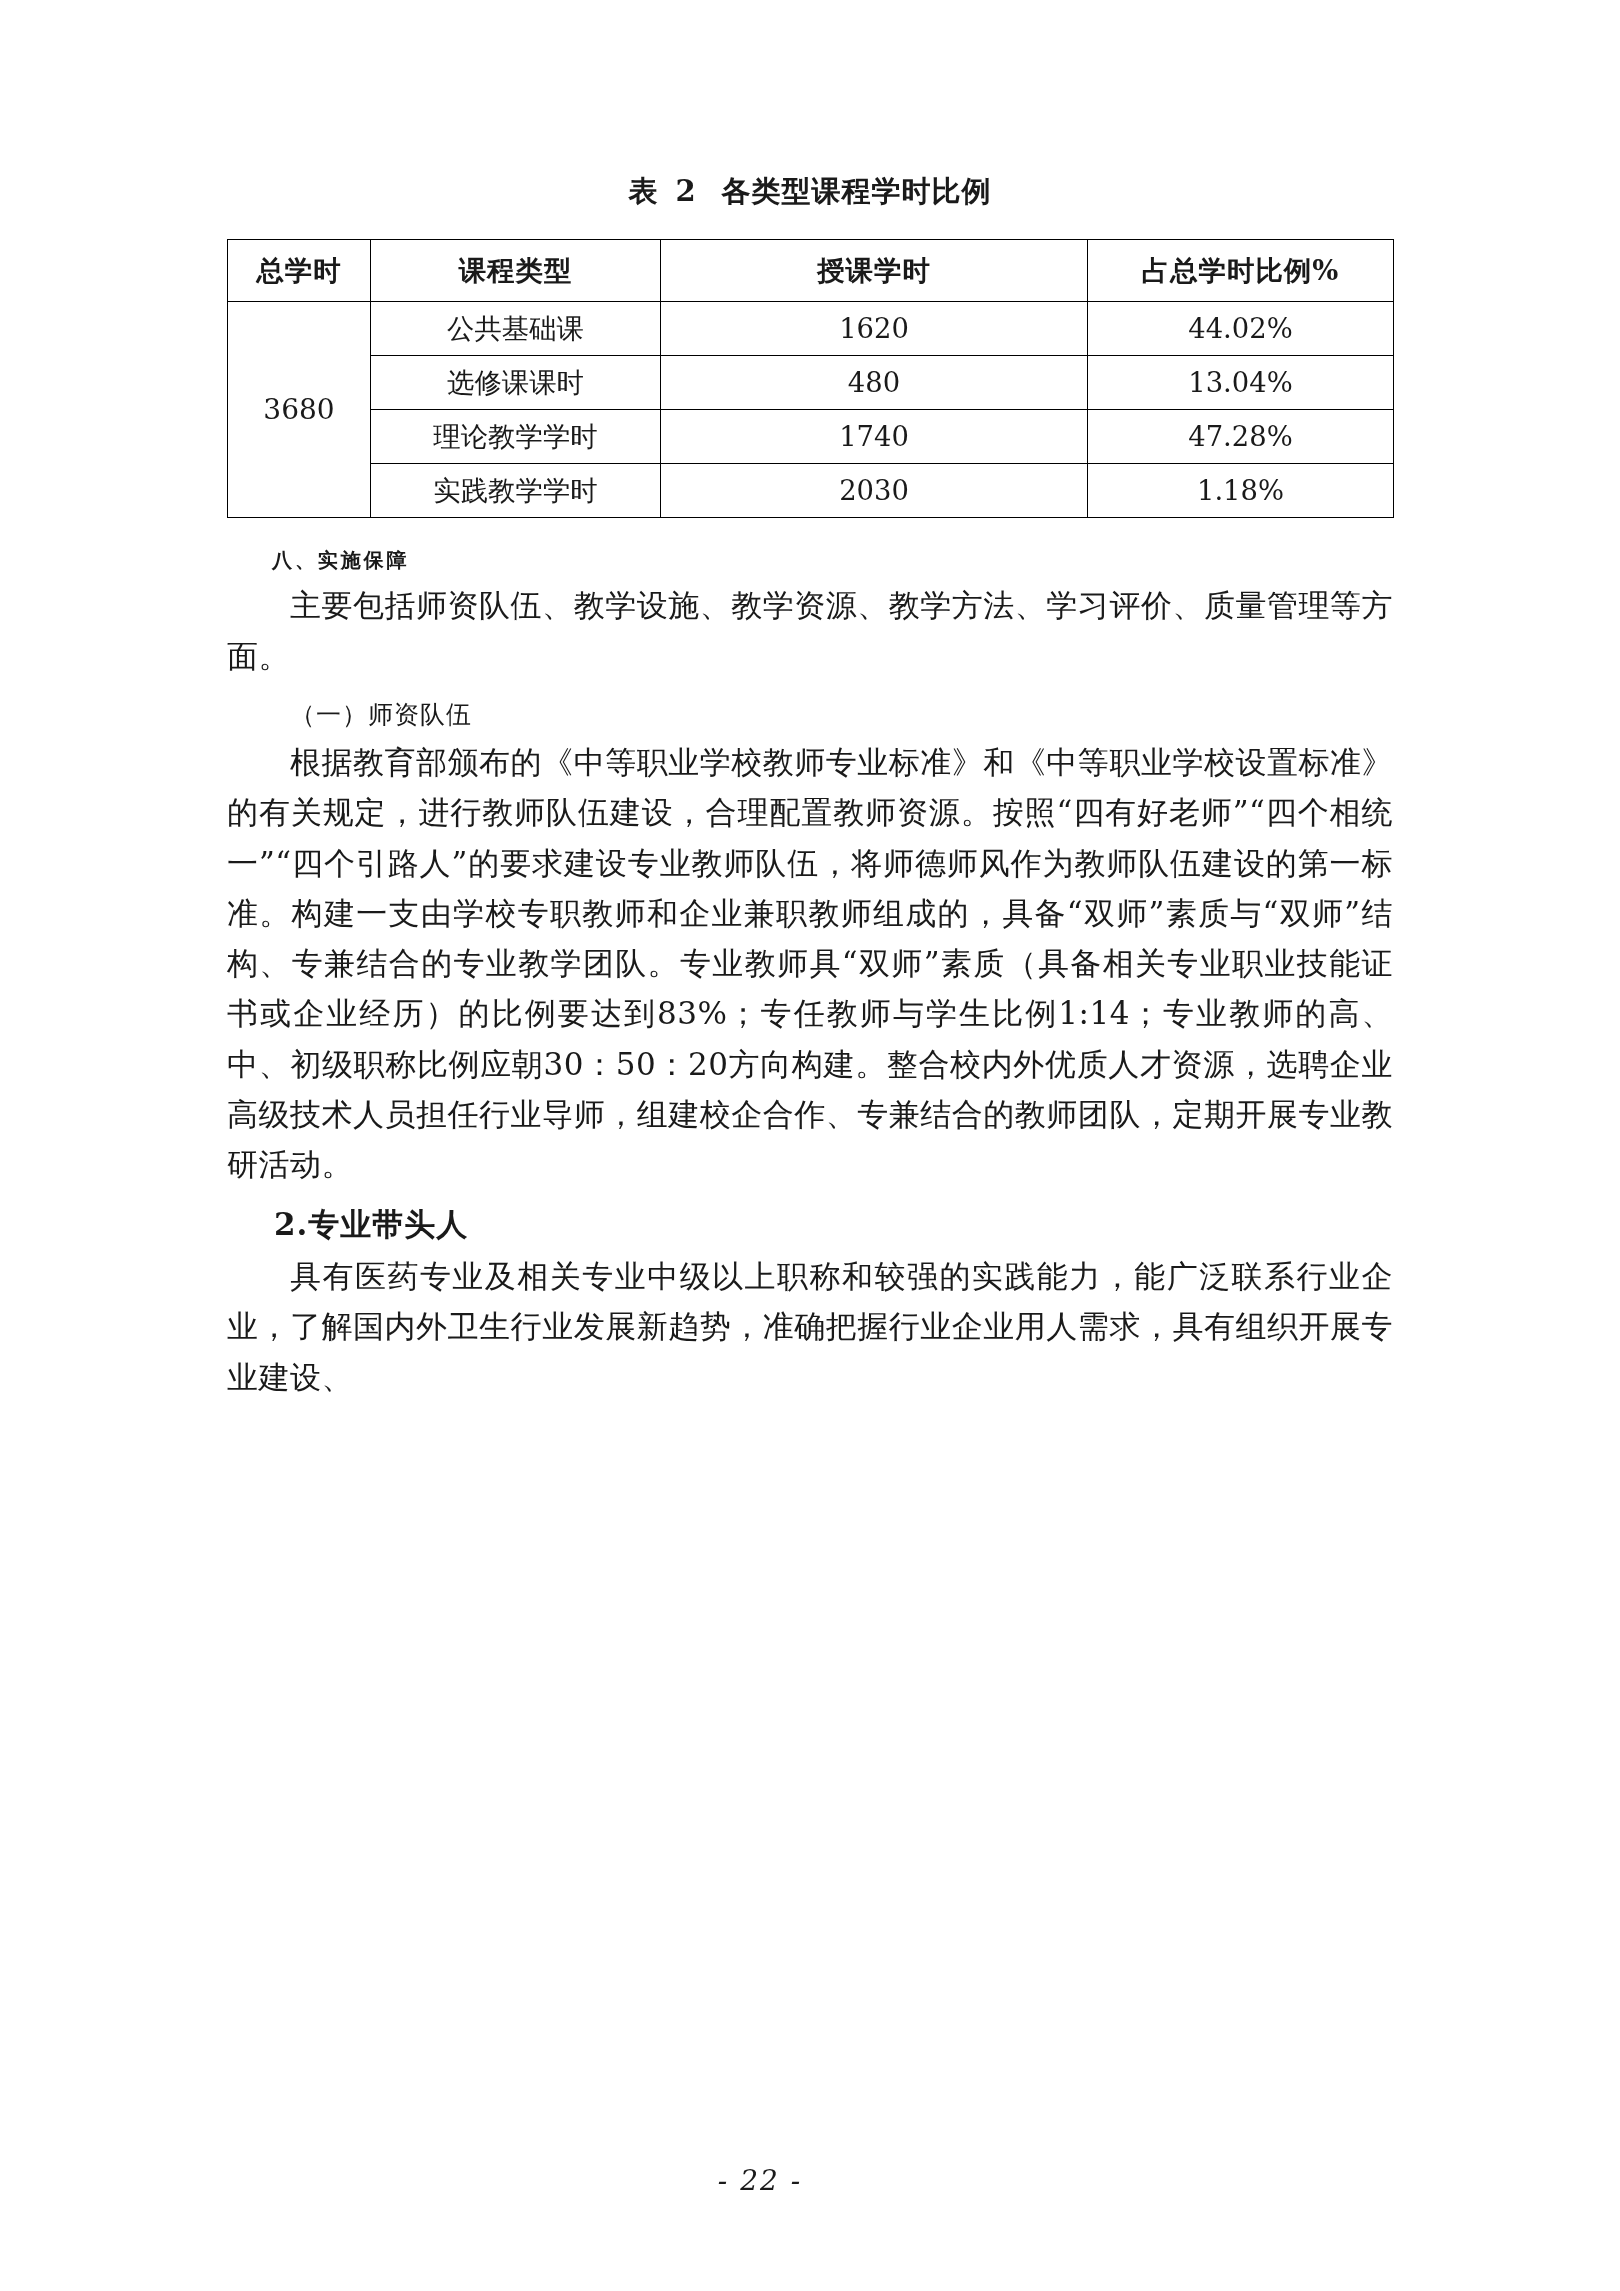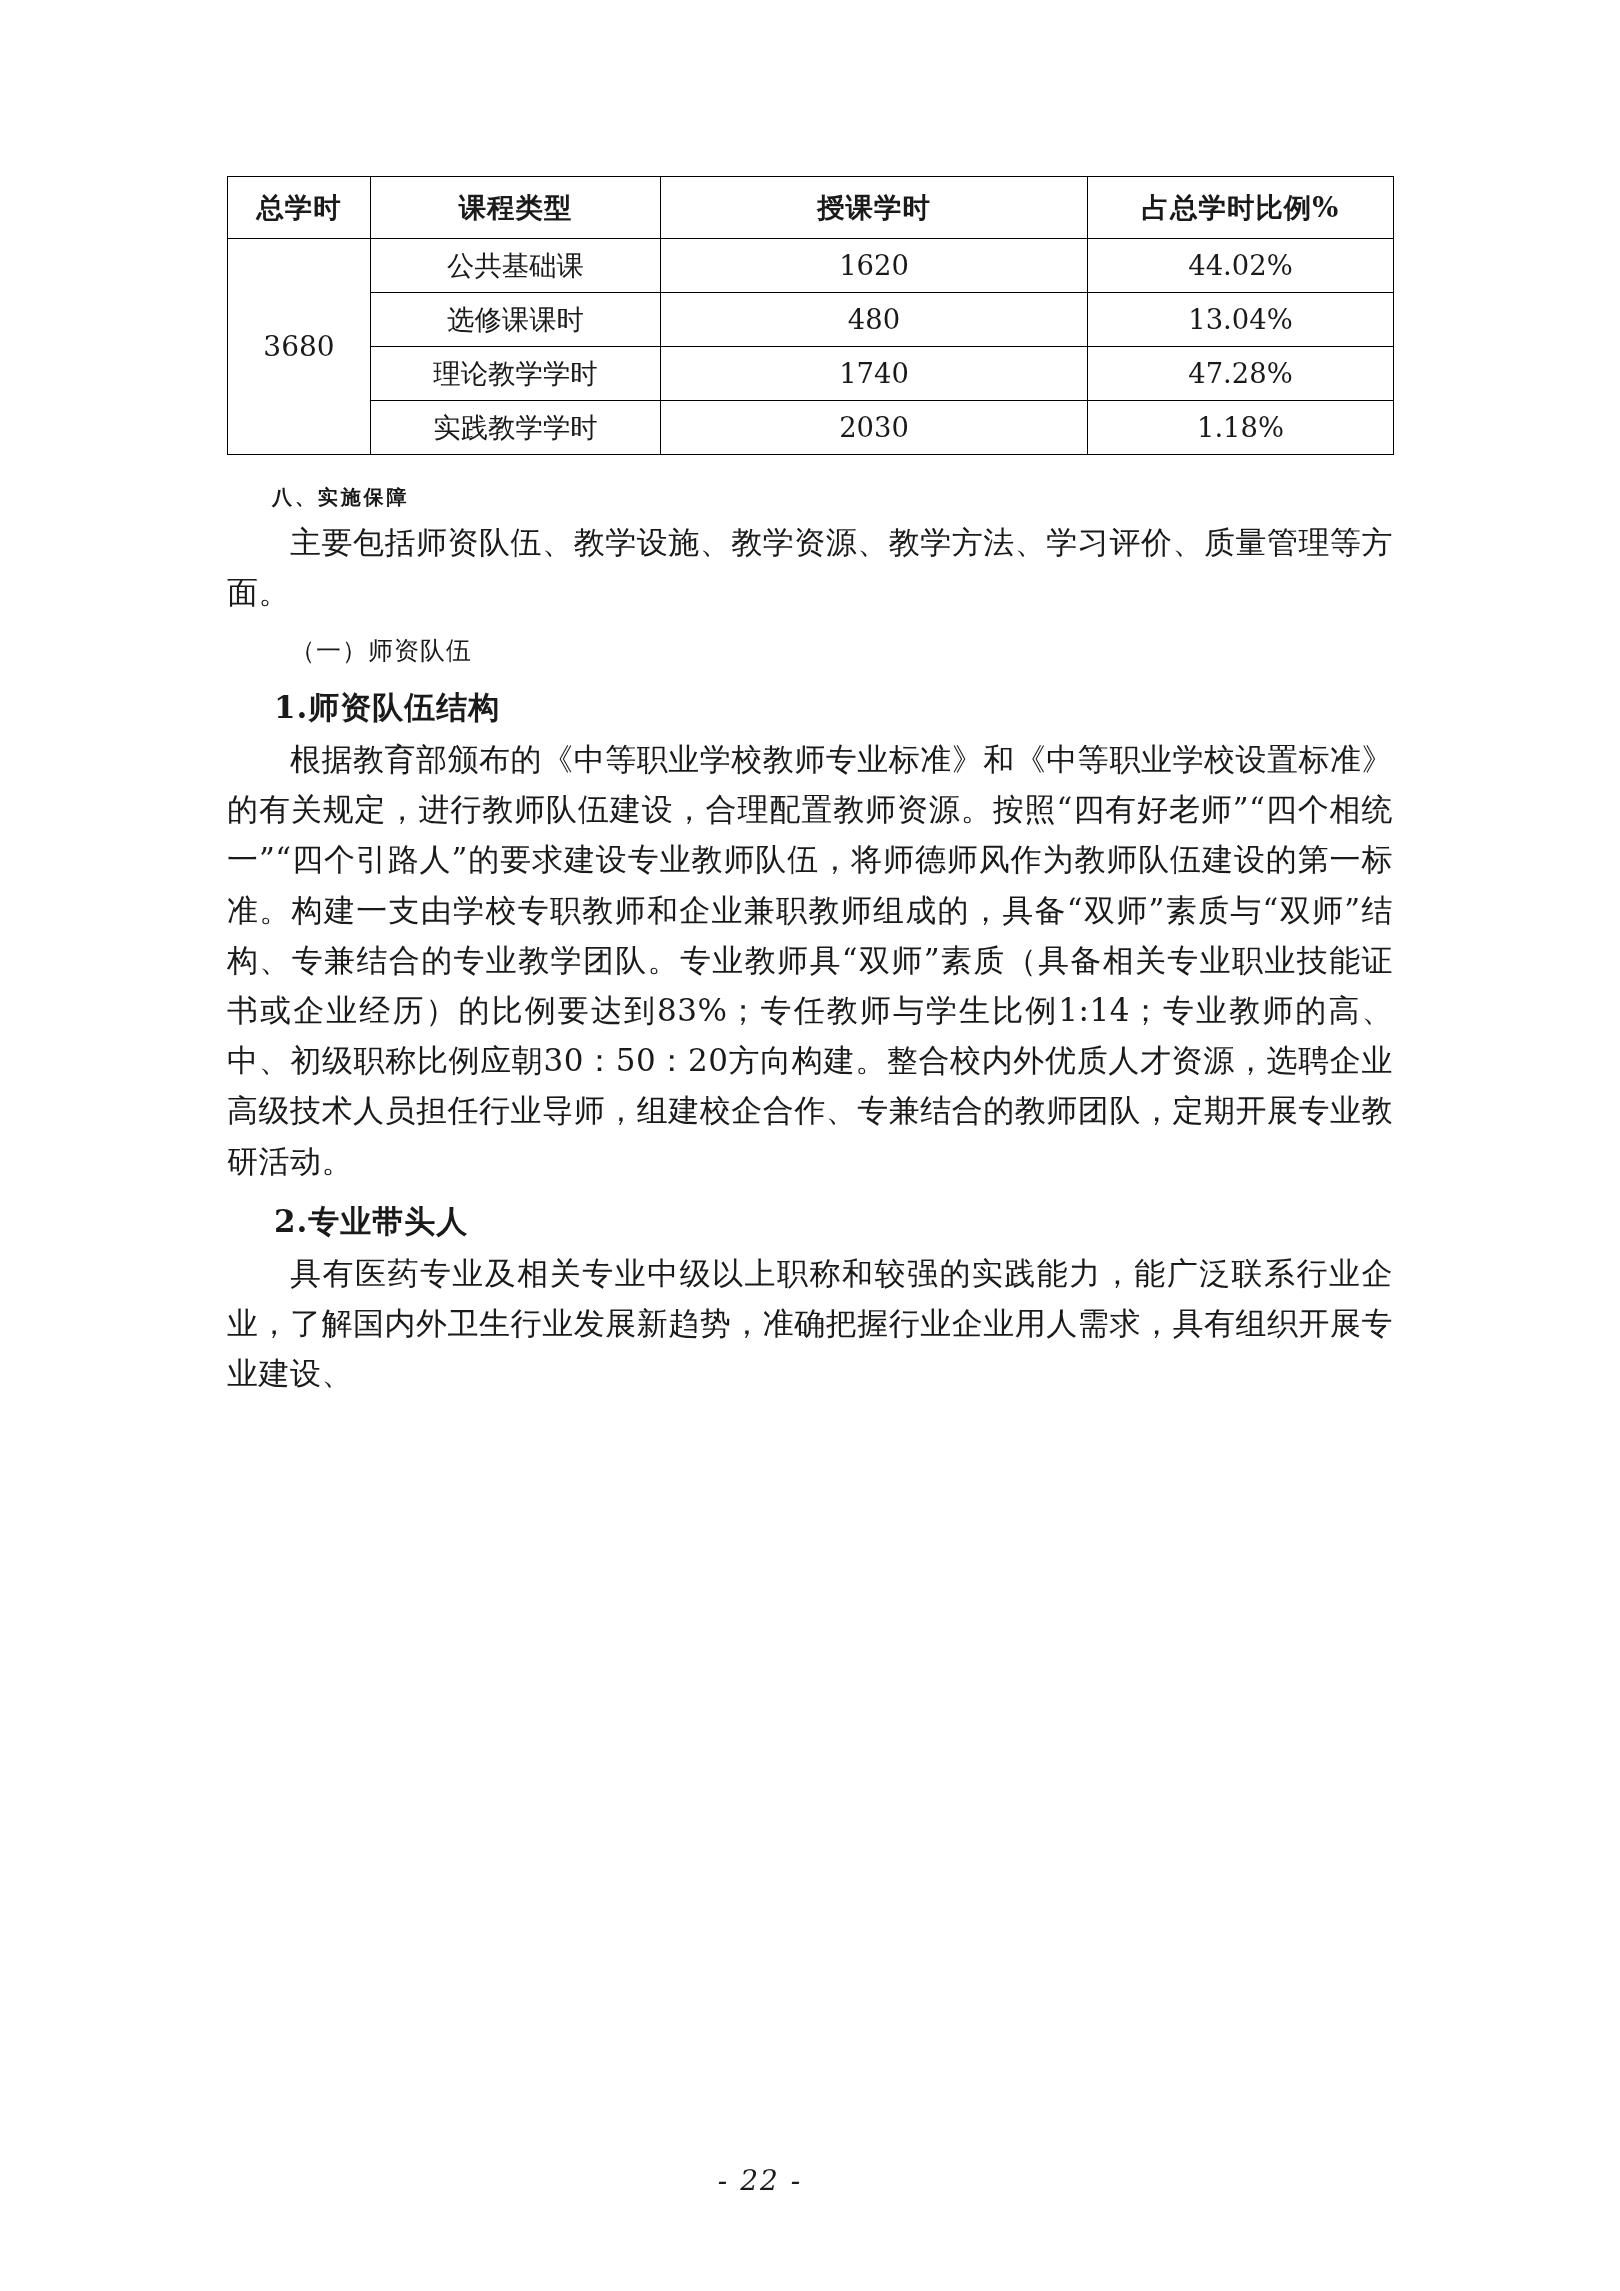--- a/index.html
+++ b/index.html
@@ -119,20 +119,25 @@
     font-style: italic;
   }
 </style>
 </head>
 <body>
 
 <div class="page">
 
   <div class="content">
 
+    <div class="table-caption">
+      <span>表</span>
+      <span class="cap-num">2</span>
+      <span>各类型课程学时比例</span>
+    </div>
 
     <table class="hours">
       <colgroup>
         <col class="col1">
         <col class="col2">
         <col class="col3">
         <col class="col4">
       </colgroup>
       <thead>
         <tr>
@@ -166,21 +171,20 @@
         </tr>
       </tbody>
     </table>
 
     <div class="h-section">八、实施保障</div>
 
     <p class="para">主要包括师资队伍、教学设施、教学资源、教学方法、学习评价、质量管理等方面。</p>
 
     <p class="sub-head">（一）师资队伍</p>
 
-    <p class="num-head">1.师资队伍结构</p>
 
     <p class="para">根据教育部颁布的《中等职业学校教师专业标准》和《中等职业学校设置标准》的有关规定，进行教师队伍建设，合理配置教师资源。按照“四有好老师”“四个相统一”“四个引路人”的要求建设专业教师队伍，将师德师风作为教师队伍建设的第一标准。构建一支由学校专职教师和企业兼职教师组成的，具备“双师”素质与“双师”结构、专兼结合的专业教学团队。专业教师具“双师”素质（具备相关专业职业技能证书或企业经历）的比例要达到83%；专任教师与学生比例1:14；专业教师的高、中、初级职称比例应朝30：50：20方向构建。整合校内外优质人才资源，选聘企业高级技术人员担任行业导师，组建校企合作、专兼结合的教师团队，定期开展专业教研活动。</p>
 
     <p class="num-head">2.专业带头人</p>
 
     <p class="para">具有医药专业及相关专业中级以上职称和较强的实践能力，能广泛联系行业企业，了解国内外卫生行业发展新趋势，准确把握行业企业用人需求，具有组织开展专业建设、</p>
 
   </div>
 
   <div class="footer">- 22 -</div>

